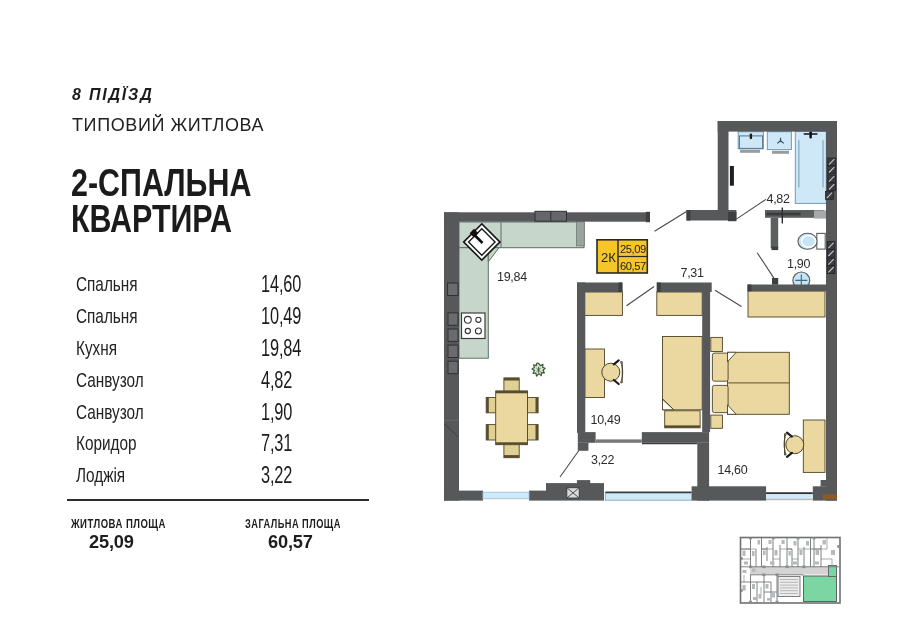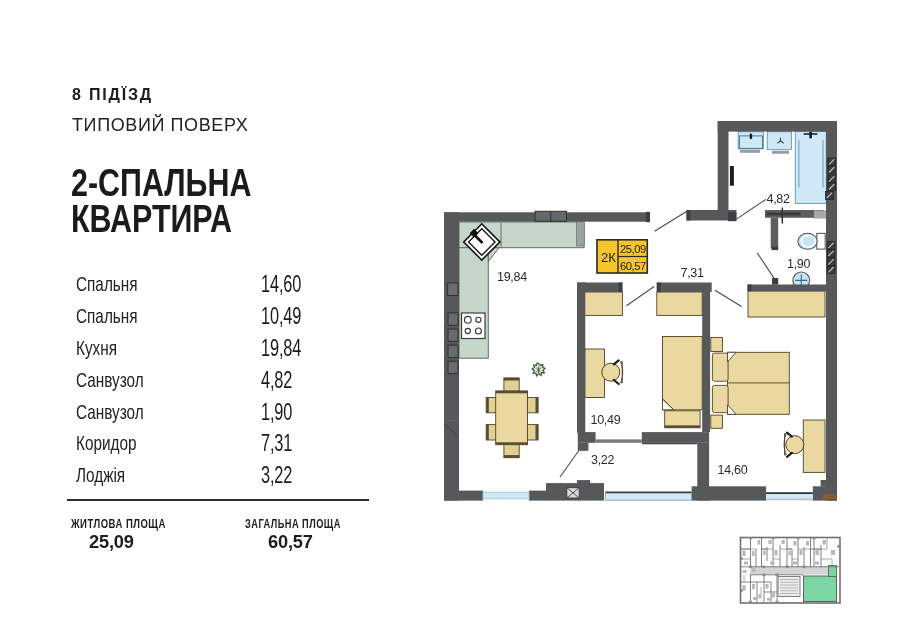--- a/index.html
+++ b/index.html
@@ -1,19 +1,19 @@
 <!DOCTYPE html>
 <html><head>
 <meta charset="utf-8">
 <style>
   html,body{margin:0;padding:0;}
   body{width:900px;height:636px;background:#ffffff;position:relative;overflow:hidden;
        font-family:"Liberation Sans", sans-serif;color:#1d1d1d;}
   .abs{position:absolute;}
-  .t1{left:72px;top:86px;font-size:16px;font-weight:bold;letter-spacing:1.8px;}
+  .t1{left:72px;top:86px;font-size:16px;font-weight:bold;letter-spacing:1.8px;font-style:italic;}
   .t2{left:72px;top:115px;font-size:18px;letter-spacing:.6px;color:#222;}
   .title{left:70.5px;top:165px;font-size:39px;font-weight:bold;line-height:36px;color:#1b1b1b;
          transform:scaleX(.78);transform-origin:left top;white-space:nowrap;}
   .rooms{left:76px;top:262px;width:290px;margin-top:10px;}
   .row{position:relative;height:31.9px;font-size:21px;color:#232323;}
   .row .l{display:inline-block;transform:scaleX(.73);transform-origin:left top;}
   .row .v{position:absolute;left:184.5px;top:-1px;font-size:23px;letter-spacing:-0.2px;color:#1b1b1b;
           display:inline-block;transform:scaleX(.71);transform-origin:left top;}
   .sep{left:67px;top:499px;width:302px;height:1.6px;background:#2c2c2c;}
   .stat1{left:71px;top:517px;font-size:12px;font-weight:bold;letter-spacing:.6px;
@@ -21,21 +21,21 @@
   .stat1v{left:88.5px;top:531px;font-size:19px;font-weight:bold;letter-spacing:-0.2px;
           transform:scaleX(.96);transform-origin:left top;}
   .stat2{left:244.5px;top:517px;font-size:12px;font-weight:bold;letter-spacing:.6px;
          transform:scaleX(.77);transform-origin:left top;white-space:nowrap;}
   .stat2v{left:268px;top:531px;font-size:19px;font-weight:bold;letter-spacing:-0.2px;
           transform:scaleX(.96);transform-origin:left top;}
 </style>
 </head>
 <body>
   <div class="abs t1">8 ПІДЇЗД</div>
-  <div class="abs t2">ТИПОВИЙ ПОВЕРХ</div>
+  <div class="abs t2">ТИПОВИЙ ЖИТЛОВА</div>
   <div class="abs title">2-СПАЛЬНА<br>КВАРТИРА</div>
   <div class="abs rooms">
     <div class="row"><span class="l">Спальня</span><span class="v">14,60</span></div>
     <div class="row"><span class="l">Спальня</span><span class="v">10,49</span></div>
     <div class="row"><span class="l">Кухня</span><span class="v">19,84</span></div>
     <div class="row"><span class="l">Санвузол</span><span class="v">4,82</span></div>
     <div class="row"><span class="l">Санвузол</span><span class="v">1,90</span></div>
     <div class="row"><span class="l">Коридор</span><span class="v">7,31</span></div>
     <div class="row"><span class="l">Лоджія</span><span class="v">3,22</span></div>
   </div>

